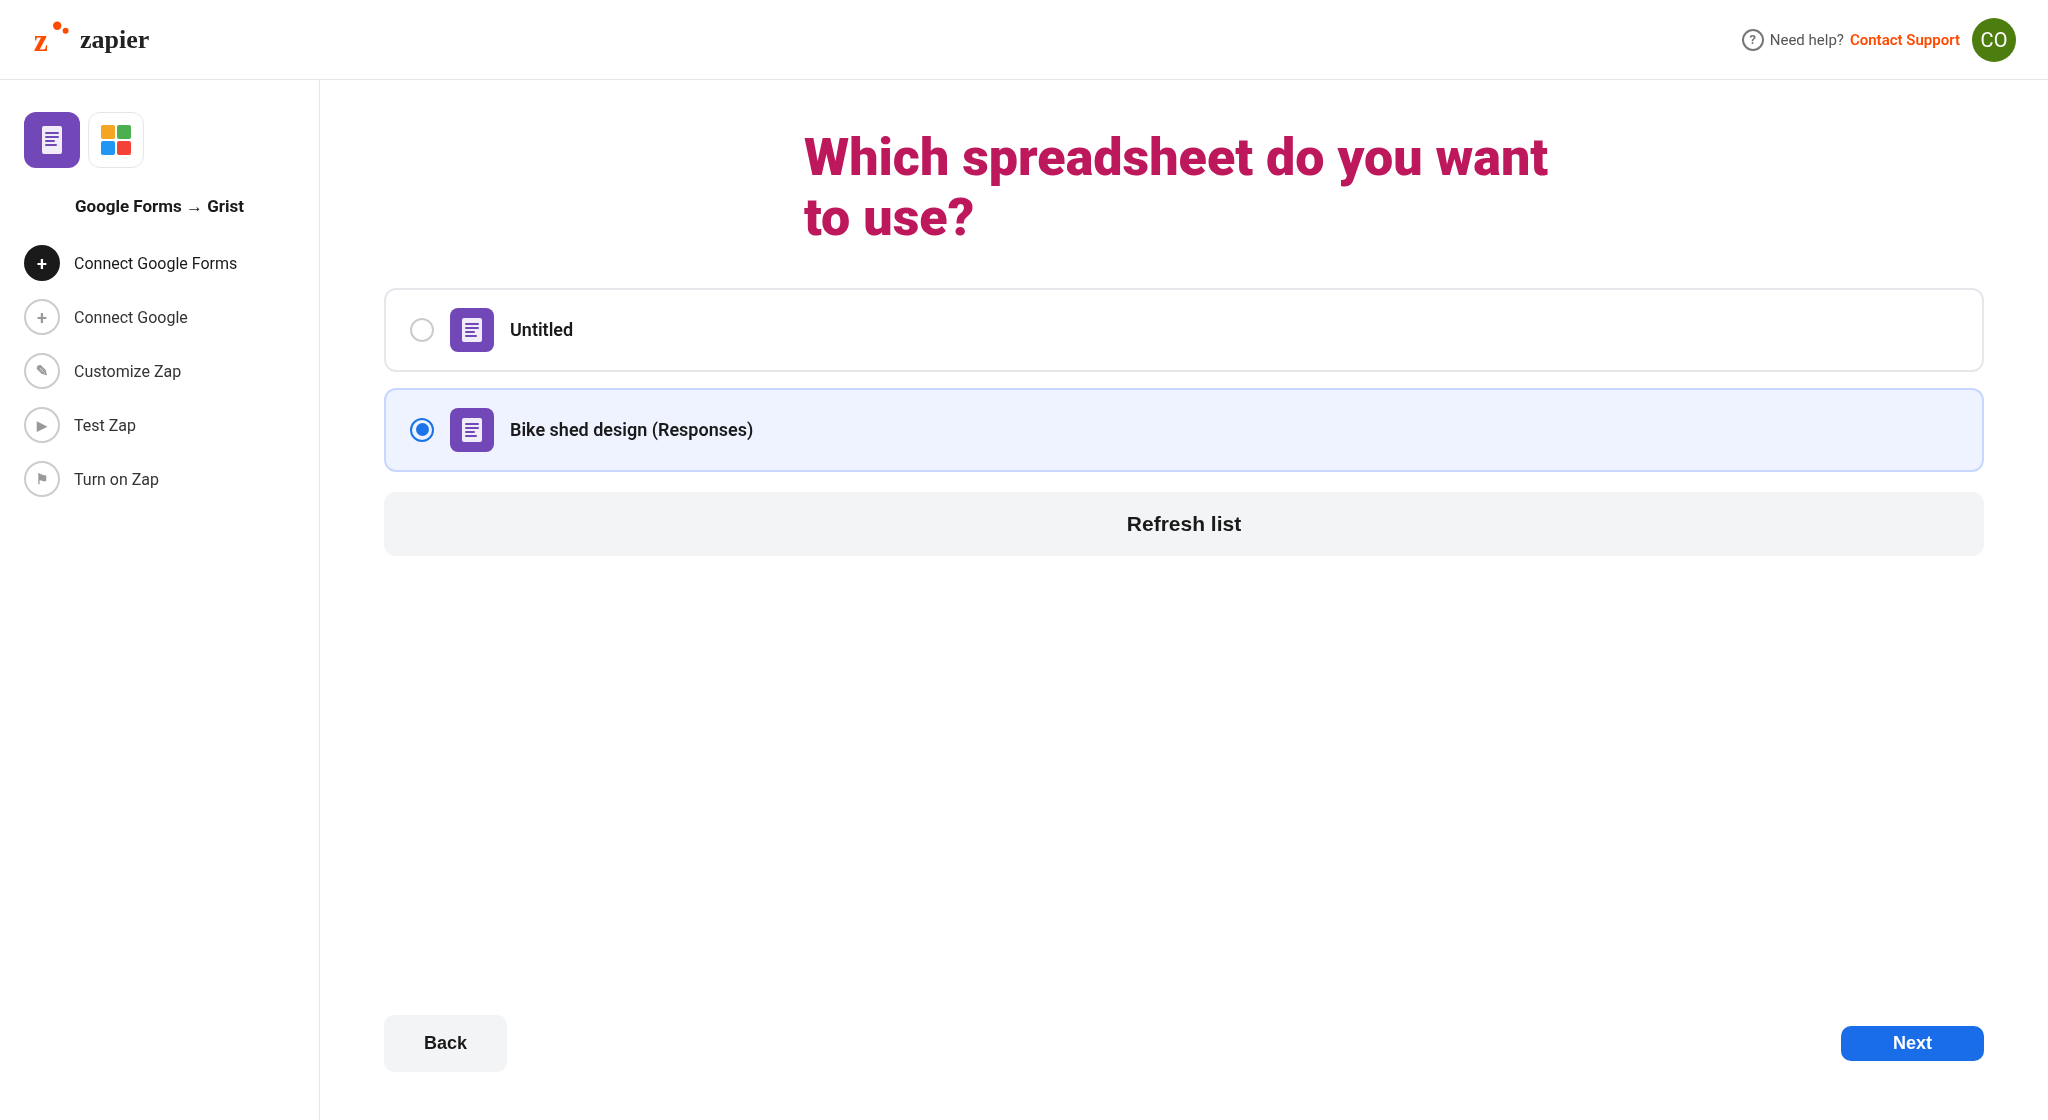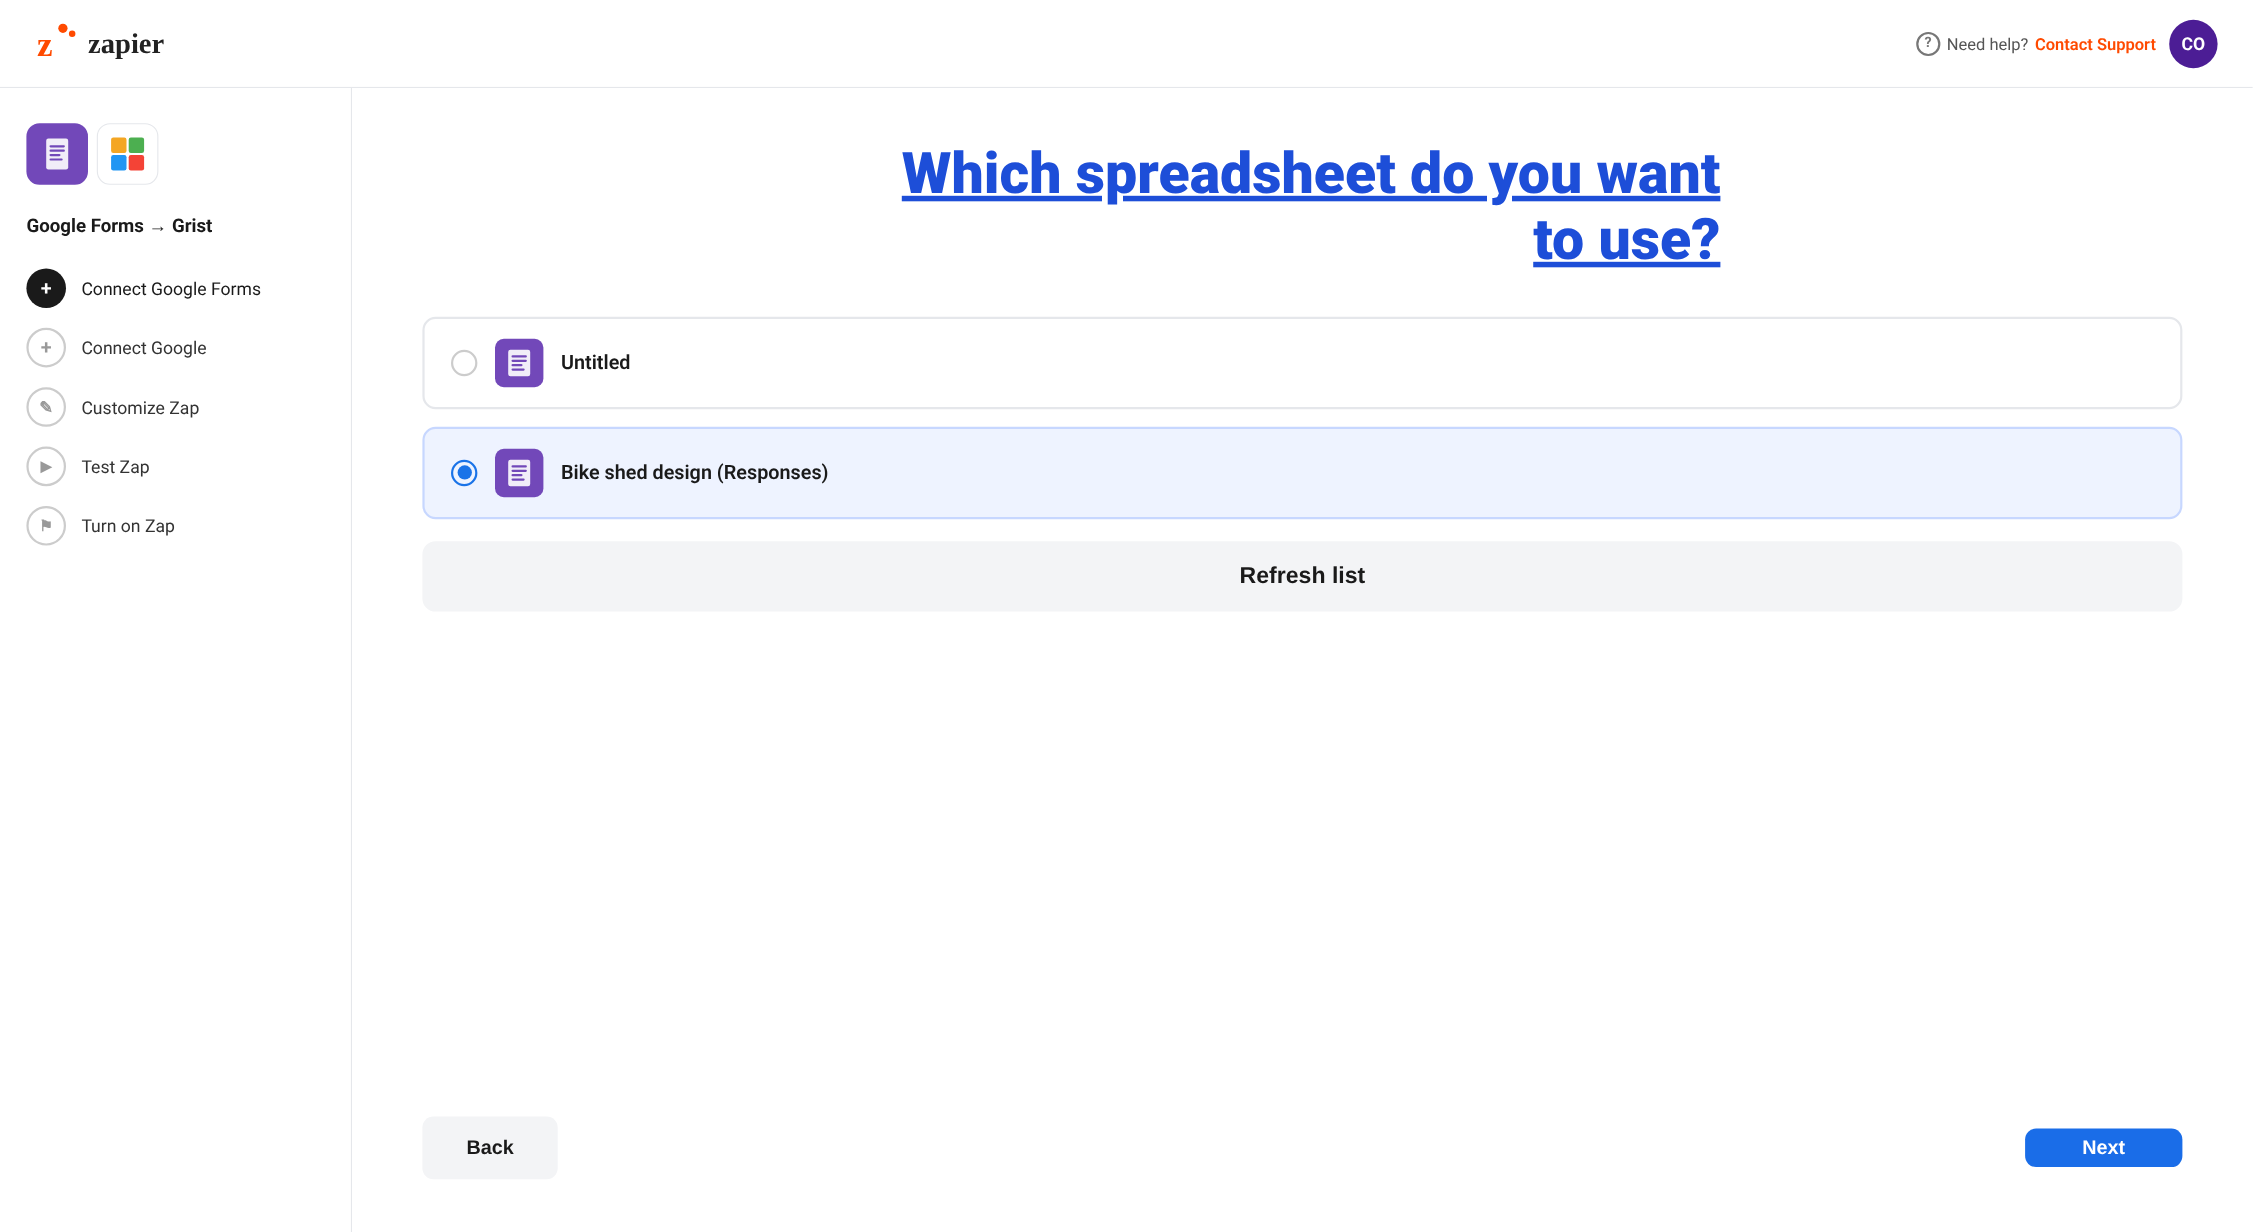--- a/index.html
+++ b/index.html
@@ -56,24 +56,24 @@
       color: #FF4A00;
       font-weight: 600;
       font-size: 15px;
       cursor: pointer;
       text-decoration: none;
     }
     .avatar {
       width: 44px;
       height: 44px;
       border-radius: 50%;
-      background: #4c1d95;
+      background: #4d7c0f;
       color: #fff;
-      font-weight: 700;
-      font-size: 16px;
+      font-weight: 400;
+      font-size: 20px;
       display: flex;
       align-items: center;
       justify-content: center;
       text-transform: uppercase;
     }
 
     
     .main-layout {
       display: flex;
       height: calc(100vh - 80px);
@@ -81,20 +81,21 @@
 
     
     .sidebar {
       width: 320px;
       min-width: 320px;
       border-right: 1px solid #e5e7eb;
       padding: 32px 24px;
       display: flex;
       flex-direction: column;
       gap: 28px;
+      text-align: center;
     }
     .workflow-icons {
       display: flex;
       align-items: center;
       gap: 8px;
     }
     .app-icon {
       width: 56px;
       height: 56px;
       border-radius: 12px;
@@ -158,27 +159,26 @@
     .content {
       flex: 1;
       padding: 48px 64px;
       display: flex;
       flex-direction: column;
       overflow-y: auto;
     }
     .page-title {
       font-size: 52px;
       font-weight: 900;
-      color: #1d4ed8;
+      color: #be185d;
       line-height: 1.15;
       max-width: 760px;
       margin-bottom: 40px;
-      text-align: right;
+      text-align: left;
       align-self: center;
-      text-decoration: underline;
     }
 
     
     .options-list {
       display: flex;
       flex-direction: column;
       gap: 16px;
       margin-bottom: 20px;
     }
     .option-item {

